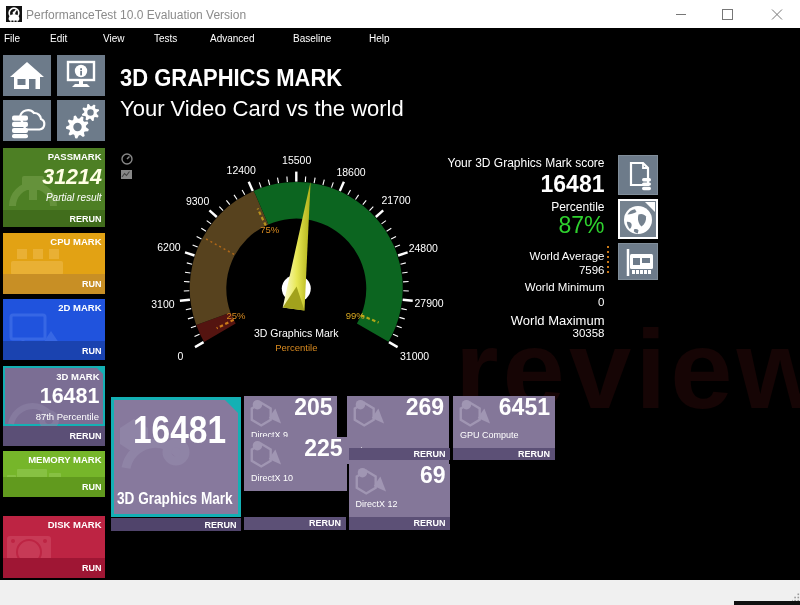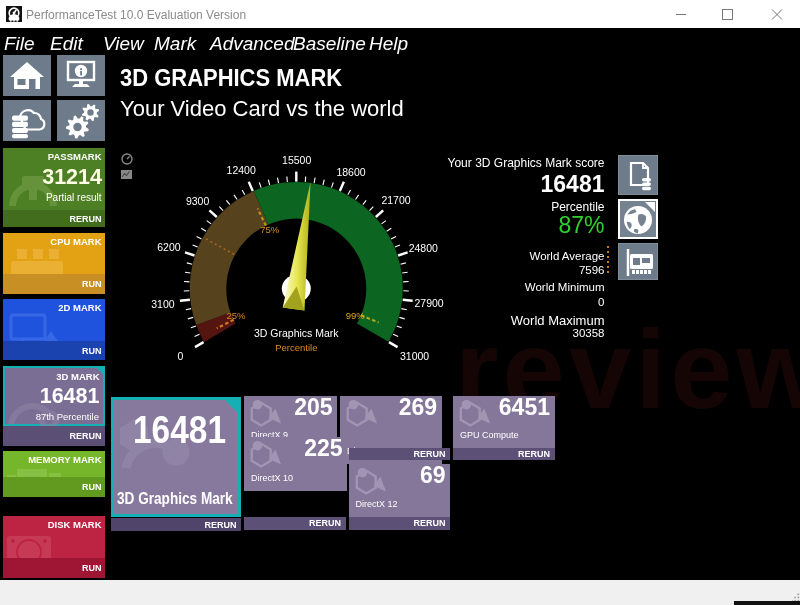--- a/index.html
+++ b/index.html
@@ -2,21 +2,21 @@
 <html><head><meta charset="utf-8">
 <style>
 * { margin:0; padding:0; box-sizing:border-box; }
 html,body { width:800px; height:605px; background:#000; overflow:hidden;
   font-family:"Liberation Sans", sans-serif; position:relative; }
 .abs { position:absolute; }
 #titlebar { left:0; top:0; width:800px; height:28px; background:#ffffff; }
 #apptitle { left:26px; top:8px; font-size:12px; color:#8b8b8b; }
 #appicon { left:6px; top:6px; width:16px; height:16px; background:#111; }
 #menubar { left:0; top:28px; width:800px; height:22px; background:#000; }
-.mi { position:absolute; top:33px; color:#fff; font-size:19px;font-style:italic; }
+.mi { position:absolute; top:33px; color:#fff; font-size:10px; }
 .navbtn { position:absolute; width:48px; height:41px; background:#6d7b8a; }
 #h1 { left:120px; top:65px; font-size:23px; font-weight:bold; color:#fff; letter-spacing:0px; transform:scaleX(0.955); transform-origin:0 0;}
 #h2 { left:120px; top:96px; font-size:22px; color:#fff; }
 .tile { position:absolute; left:3px; width:102px;padding-left:40px; }
 .tile .cap { position:absolute; top:3px; right:3.5px; font-size:9.5px; font-weight:bold; color:#fff; }
 .tile .runstrip { position:absolute; left:0; right:0; bottom:0; }
 .tile .runstrip span { position:absolute; right:3.5px; top:50%; transform:translateY(-50%); font-size:9px; font-weight:bold; color:#fff; }
 .rline { position:absolute; right:195.5px; color:#fff; text-align:right; white-space:nowrap; }
 .ribtn { position:absolute; left:618px; width:40px; background:#6d7b8a; border:1px solid #808d99; }
 .btile { position:absolute; background:#847799; }
@@ -47,21 +47,21 @@
 <svg class="abs" style="left:670px;top:0" width="130" height="28" viewBox="0 0 130 28">
  <line x1="6" y1="14.5" x2="16" y2="14.5" stroke="#777" stroke-width="1"></line>
  <rect x="52.5" y="9.5" width="10" height="10" fill="none" stroke="#777" stroke-width="1"></rect>
  <path d="M102 9.5 L112 19.5 M112 9.5 L102 19.5" stroke="#777" stroke-width="1"></path>
 </svg>
 
 <div class="abs" id="menubar"></div>
 <span class="mi" style="left:4px">File</span>
 <span class="mi" style="left:50px">Edit</span>
 <span class="mi" style="left:103px">View</span>
-<span class="mi" style="left:154px">Mark</span>
+<span class="mi" style="left:154px">Tests</span>
 <span class="mi" style="left:210px">Advanced</span>
 <span class="mi" style="left:293px">Baseline</span>
 <span class="mi" style="left:369px">Help</span>
 
 <div class="navbtn" style="left:3px;top:55px">
  <svg width="48" height="41" viewBox="0 0 48 41">
       <path d="M24 7 L41 22 L37 22 L37 34 L11 34 L11 22 L7 22 Z" fill="#fff"></path>
       <rect x="14.5" y="24" width="8" height="6" fill="#6d7b8a"></rect>
       <rect x="26" y="24" width="6.5" height="10" fill="#6d7b8a"></rect>
     </svg>
@@ -108,22 +108,22 @@
 
 <div class="tile" style="top:147.5px;height:79.5px;background:#4d7f24">
  <span class="cap">PASSMARK</span>
  <svg style="position:absolute;left:2px;top:24px;opacity:0.55" width="56" height="38" viewBox="0 0 56 38">
       <g fill="#79a24e">
         <path d="M4 34 a24 24 0 0 1 48 0 l-7 0 a17 17 0 0 0 -34 0 Z"></path>
         <rect x="17" y="4" width="22" height="14" rx="2"></rect>
         <rect x="24" y="16" width="8" height="12"></rect>
       </g>
     </svg>
- <div style="position:absolute;right:3px;top:17.5px;font-size:21.5px;font-weight:bold;color:#ffffe4">31214</div>
- <div style="position:absolute;right:3.5px;top:44.5px;font-size:10px;color:#fff">Partial result</div>
+ <div style="position:absolute;right:3px;top:17.5px;font-size:21.5px;font-weight:bold;font-style:italic;color:#ffffe4">31214</div>
+ <div style="position:absolute;right:3.5px;top:44.5px;font-size:10px;font-style:italic;color:#fff">Partial result</div>
  <div class="runstrip" style="height:17px;background:#416d1c">
       <span>RERUN</span>
     </div>
 </div>
 <div class="tile" style="top:233px;height:61px;background:#e2a214">
  <span class="cap">CPU MARK</span>
  <svg style="position:absolute;left:0px;top:12px;opacity:0.5" width="70" height="40" viewBox="0 0 70 40">
       <g fill="#f0bf55">
         <rect x="8" y="16" width="52" height="14" rx="2"></rect>
         <rect x="14" y="4" width="10" height="10"></rect>
@@ -355,21 +355,21 @@
         <path d="M22 20 l7 -10 6 16 Z"></path>
         <circle cx="10" cy="6" r="5"></circle>
       </g>
     </svg>
  <div class="num">205</div>
  <div class="lbl">DirectX 9</div>
 </div>
 <div class="bstrip" style="left:244px;top:447.5px;width:101.5px;height:12px">
     <span>RERUN</span>
   </div>
-<div class="btile" style="left:340px;top:395.5px;width:101.5px;height:68px">
+<div class="btile" style="left:347px;top:395.5px;width:101.5px;height:68px">
  <svg style="position:absolute;left:4px;top:3px;opacity:0.38" width="34" height="34" viewBox="0 0 36 36">
       <g fill="#cfc8dd">
         <path d="M4 10 l10 -6 10 6 0 12 -10 6 -10 -6 Z" fill="none" stroke="#cfc8dd" stroke-width="2.5"></path>
         <path d="M22 20 l7 -10 6 16 Z"></path>
         <circle cx="10" cy="6" r="5"></circle>
       </g>
     </svg>
  <div class="num">269</div>
  <div class="lbl">DirectX 11</div>
 </div>

